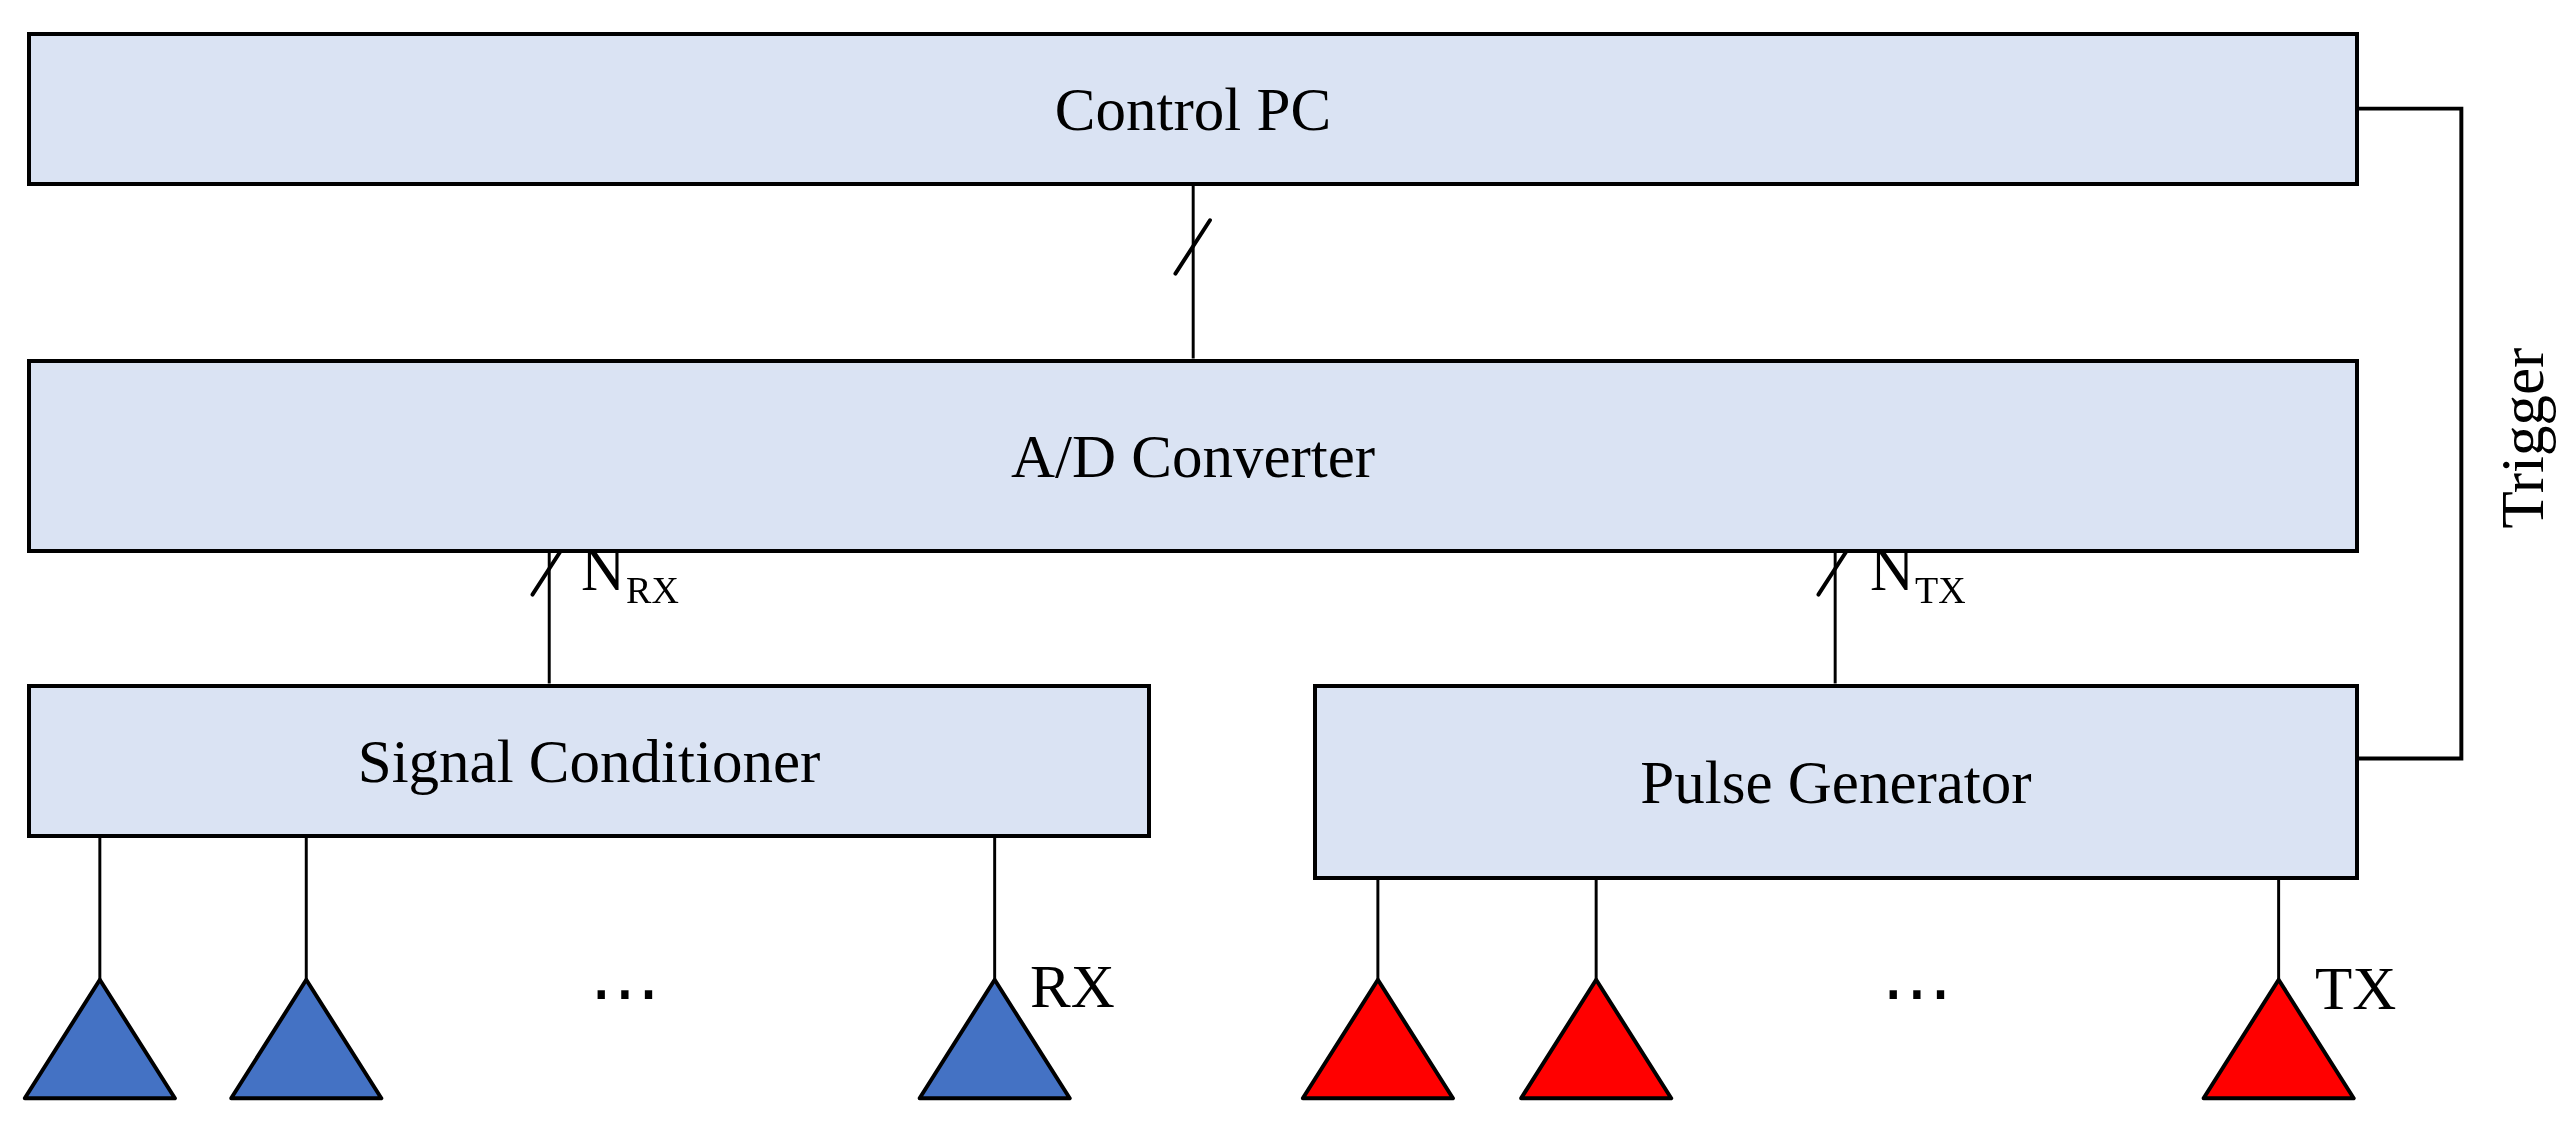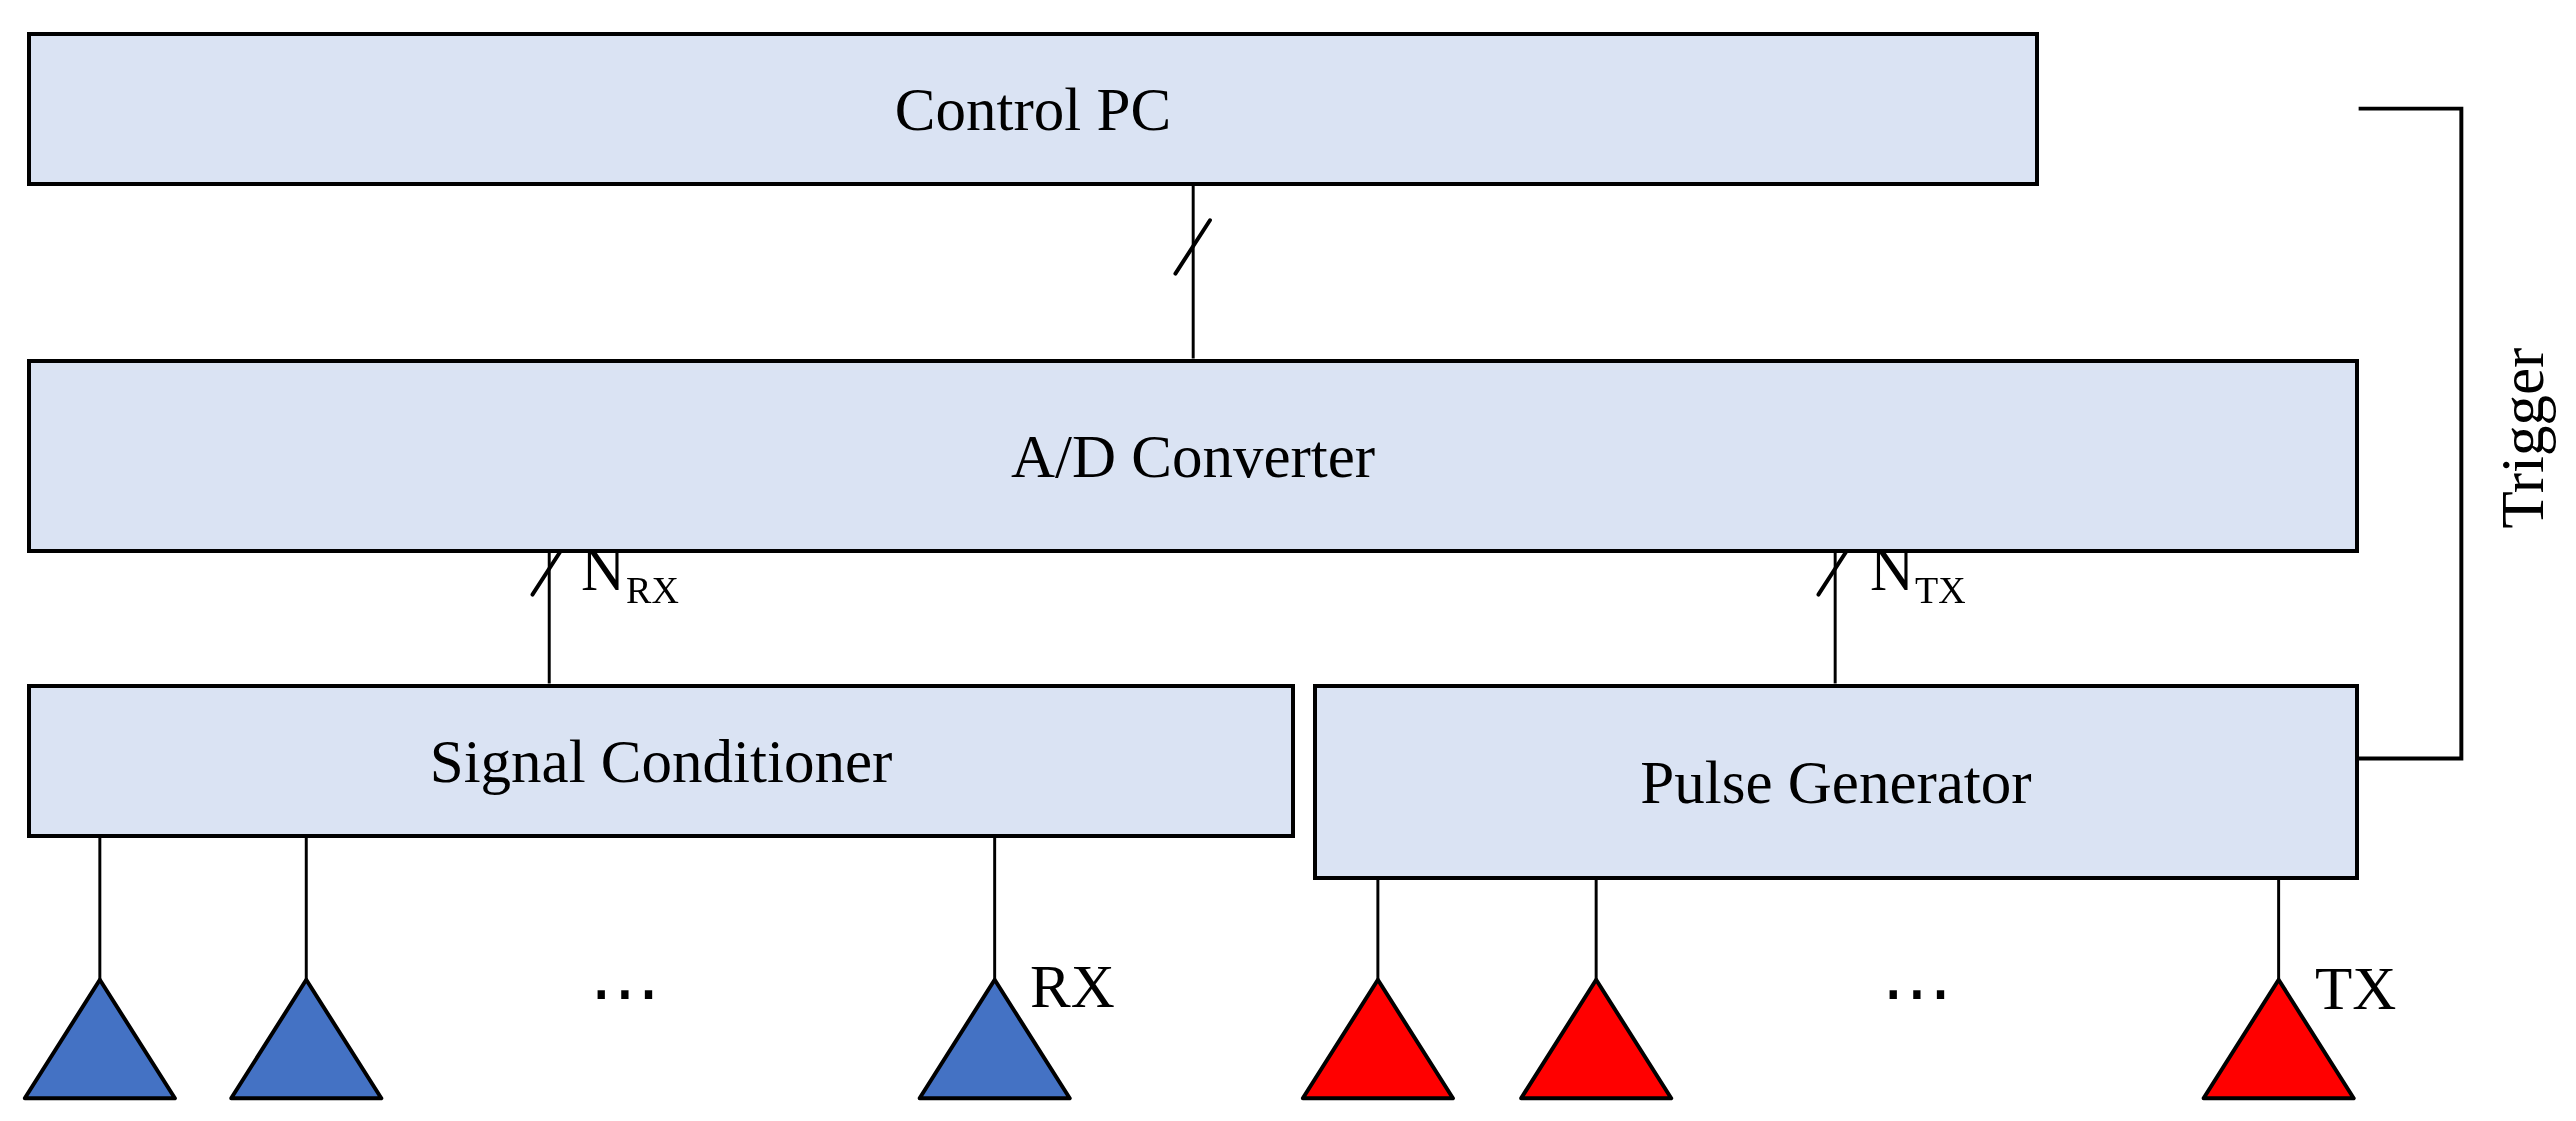--- a/index.html
+++ b/index.html
@@ -19,23 +19,23 @@
     box-sizing: border-box;
     background: var(--box-fill, #dae3f3);
     border: 4px solid var(--box-border, #000000);
     display: flex;
     align-items: center;
     justify-content: center;
     font-size: 61px;
     line-height: 1;
     white-space: nowrap;
   }
-  #box-control-pc         { left: 27px;   top: 32px;  width: 2012px; height: 154px; }
+  #box-control-pc         { left: 27px;   top: 32px;  width: 2332px; height: 154px; }
   #box-ad-converter       { left: 27px;   top: 359px; width: 2332px; height: 194px; }
-  #box-signal-conditioner { left: 27px;   top: 684px; width: 1268px; height: 154px; }
+  #box-signal-conditioner { left: 27px;   top: 684px; width: 1124px; height: 154px; }
   #box-pulse-generator    { left: 1313px; top: 684px; width: 1046px; height: 196px; }
 
   .lbl {
     position: absolute;
     font-size: 61px;
     line-height: 1;
     white-space: nowrap;
   }
   .lbl sub {
     font-size: 38px;

